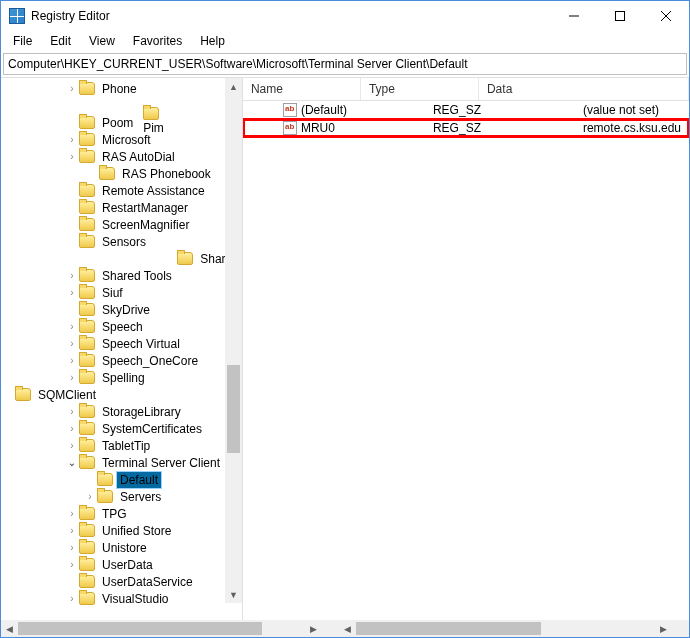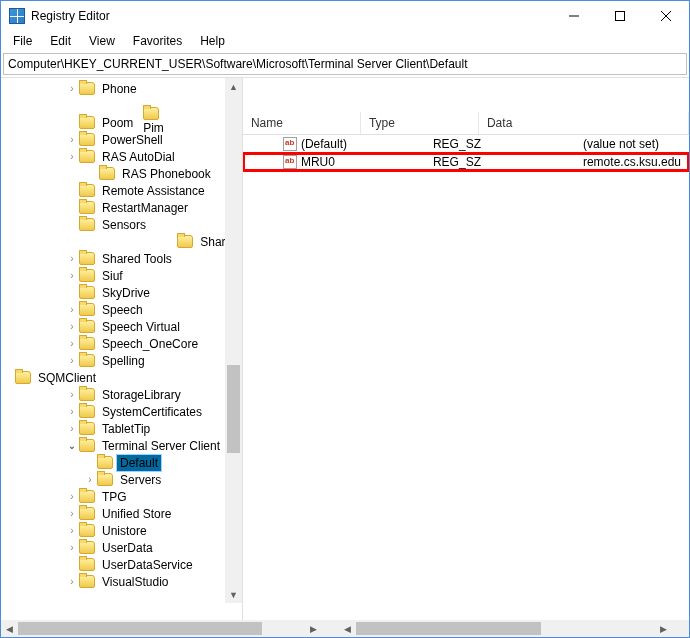--- a/index.html
+++ b/index.html
@@ -164,21 +164,20 @@
   .list-pane {
     flex: 1;
     display: flex;
     flex-direction: column;
     position: relative;
   }
   .list-header {
     display: flex;
     height: 23px;
     border-bottom: 1px solid #e0e0e0;
-    margin-top: 34px;
   }
   .list-header .col {
     padding: 4px 8px;
     border-right: 1px solid #e8e8e8;
     font-size: 12px;
     color: #333;
   }
   .list-body { flex: 1; overflow: hidden; }
   .list-row {
     display: flex;
@@ -273,41 +272,46 @@
             <span class="node-label">Pim</span>
           </div>
           <div class="tree-row" style="padding-left: 64px;">
             <span class="expander">&nbsp;</span>
             <span class="folder-icon"></span>
             <span class="node-label">Poom</span>
           </div>
           <div class="tree-row" style="padding-left: 64px;">
             <span class="expander">›</span>
             <span class="folder-icon"></span>
-            <span class="node-label">PowerShell</span>
+            <span class="node-label">Microsoft</span>
           </div>
           <div class="tree-row" style="padding-left: 64px;">
             <span class="expander">›</span>
             <span class="folder-icon"></span>
             <span class="node-label">RAS AutoDial</span>
           </div>
           <div class="tree-row" style="padding-left: 84px;">
             <span class="expander">&nbsp;</span>
             <span class="folder-icon"></span>
             <span class="node-label">RAS Phonebook</span>
           </div>
           <div class="tree-row" style="padding-left: 64px;">
             <span class="expander">&nbsp;</span>
             <span class="folder-icon"></span>
             <span class="node-label">Remote Assistance</span>
           </div>
           <div class="tree-row" style="padding-left: 64px;">
             <span class="expander">&nbsp;</span>
             <span class="folder-icon"></span>
             <span class="node-label">RestartManager</span>
+          </div>
+          <div class="tree-row" style="padding-left: 64px;">
+            <span class="expander">&nbsp;</span>
+            <span class="folder-icon"></span>
+            <span class="node-label">ScreenMagnifier</span>
           </div>
           <div class="tree-row" style="padding-left: 64px;">
             <span class="expander">&nbsp;</span>
             <span class="folder-icon"></span>
             <span class="node-label">Sensors</span>
           </div>
           <div class="tree-row" style="padding-left: 64px; justify-content: flex-end;">
             <span class="expander">&nbsp;</span>
             <span class="folder-icon"></span>
             <span class="node-label">Shared</span>

